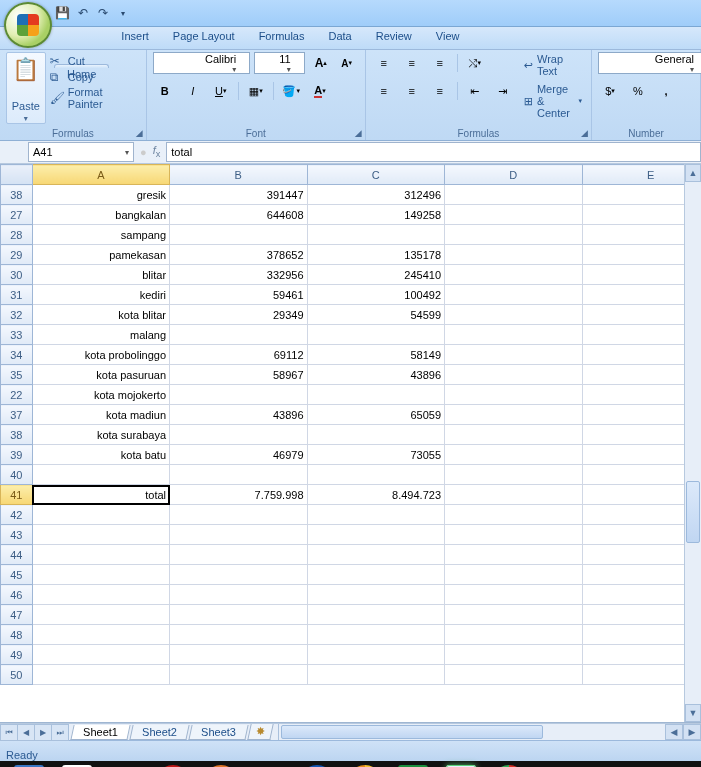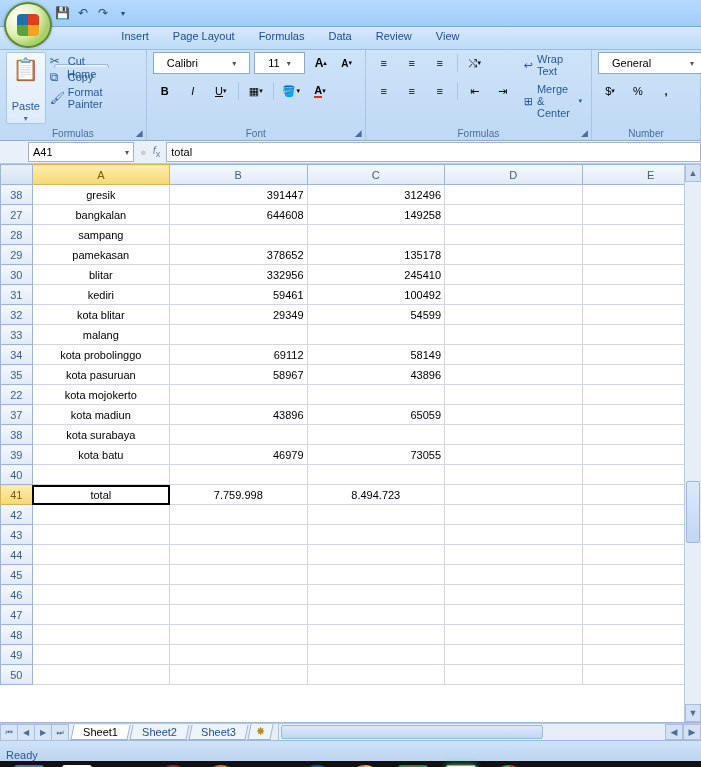--- a/index.html
+++ b/index.html
@@ -93,21 +93,21 @@
   
   .clip-main{display:flex;gap:4px;}
   .paste-btn{width:38px;height:66px;background:linear-gradient(#f4f9ff,#dcebfb);border:1px solid #a9c5e6;border-radius:2px;display:flex;flex-direction:column;align-items:center;justify-content:flex-start;padding-top:4px;}
   .paste-btn .ic{font-size:22px;}
   .paste-btn .lbl{font-size:11px;color:#2b5a92;margin-top:auto;margin-bottom:2px;}
   .clip-side{display:flex;flex-direction:column;gap:2px;padding-top:2px;}
   .clip-side .row{display:flex;align-items:center;gap:4px;color:#2b5a92;}
   .clip-side .row .ic{width:14px;font-size:12px;}
   
   .font-top{display:flex;gap:4px;align-items:center;}
-  .combo{height:20px;background:#fff;border:1px solid #8da9c8;display:flex;align-items:center;padding:0 13px;font-size:11px;justify-content:space-between;}
+  .combo{height:20px;background:#fff;border:1px solid #8da9c8;display:flex;align-items:flex-end;padding:0 13px;font-size:11px;justify-content:space-between;flex-direction:column;}
   .combo .dd{font-size:8px;color:#555;margin-left:4px;}
   .fname{width:86px;}
   .fsize{width:28px;}
   .aa{display:flex;gap:2px;}
   .btn{border:1px solid transparent;padding:1px 3px;border-radius:2px;display:flex;align-items:center;justify-content:center;min-width:16px;height:18px;}
   .font-bot{display:flex;gap:4px;margin-top:6px;align-items:center;}
   .sep{width:1px;height:18px;background:#a9c5e6;margin:0 1px;}
   .under{border-bottom:2px solid #c33;}
   
   .al-top,.al-bot{display:flex;gap:4px;align-items:center;}
@@ -125,21 +125,21 @@
   .formula-input{flex:1;height:18px;background:#fff;border:1px solid #a0b4ce;padding:0 4px;font-size:11px;display:flex;align-items:center;}
   
   .grid-wrap{position:relative;height:558px;overflow:hidden;border-bottom:1px solid #9fb6d2;}
   table.grid{border-collapse:collapse;table-layout:fixed;width:720px;}
   .grid th,.grid td{border:1px solid #d0d7e5;height:19px;padding:0 3px;font-size:11px;color:#000;background:#fff;overflow:hidden;white-space:nowrap;}
   .grid thead th{background:linear-gradient(#f4f8fe,#e0eaf7);color:#3d5e85;text-align:center;font-weight:400;border-color:#9eb6d6;}
   .grid tbody th{background:linear-gradient(#f4f8fe,#e0eaf7);color:#3d5e85;text-align:center;font-weight:400;border-color:#9eb6d6;width:24px;}
   .grid .corner{width:24px;background:linear-gradient(#eaf0fa,#d4e2f3);}
   .colA{width:128px;} .colB{width:128px;} .colC{width:128px;} .colD{width:128px;} .colE{width:128px;}
   .num{text-align:right;}
-  .txt{text-align:center;}
+  .txt{text-align:right;}
   td.active{outline:2px solid #000;outline-offset:-2px;background:#fff;}
   tbody th.sel, thead th.sel{background:linear-gradient(#fceeab,#f7d774);color:#7a5b17;border-color:#d8b559;}
   .vscroll{position:absolute;right:0;top:0;bottom:0;width:16px;background:#e7eef8;border-left:1px solid #b7c9df;}
   .vscroll .arrow{height:16px;background:#d3e1f3;border:1px solid #a9c0dc;display:flex;align-items:center;justify-content:center;font-size:9px;color:#4b6e98;}
   .vscroll .track{position:absolute;top:17px;bottom:17px;left:0;right:0;}
   .vscroll .thumb{position:absolute;left:1px;right:1px;top:300px;height:60px;background:linear-gradient(#dce9fa,#c0d6f2);border:1px solid #9cb9dc;border-radius:2px;}
   .hscroll{height:16px;display:flex;align-items:stretch;background:#e7eef8;border-top:1px solid #b7c9df;}
   .sheet-tabs{display:flex;align-items:flex-end;padding-left:2px;}
   .nav-btns{display:flex;}
   .nav-btns .nb{width:16px;height:15px;border:1px solid #a9c0dc;background:#d8e5f5;display:flex;align-items:center;justify-content:center;font-size:8px;color:#4b6e98;margin-right:-1px;}

